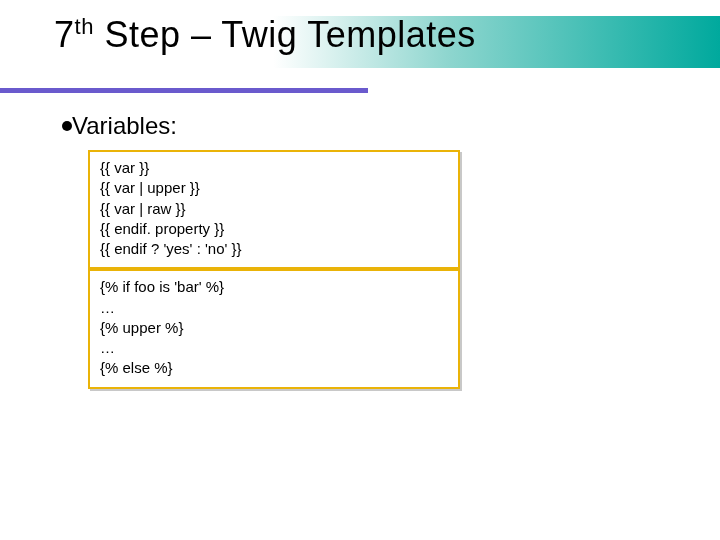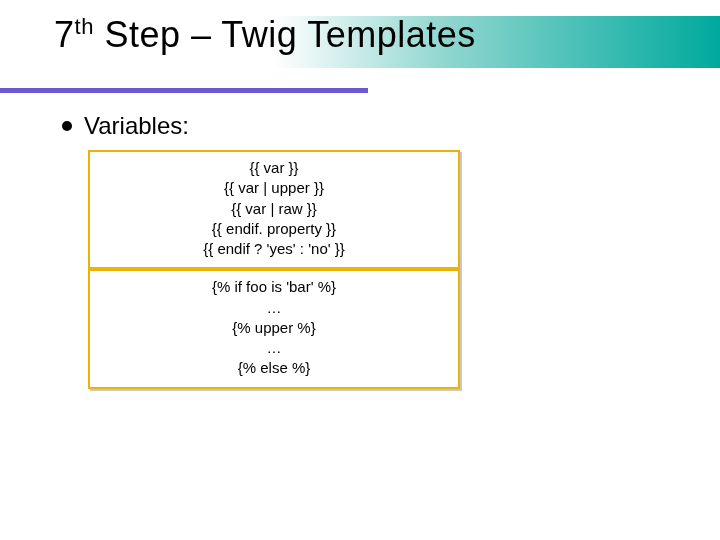--- a/index.html
+++ b/index.html
@@ -8,21 +8,20 @@
     width: 720px;
     height: 540px;
     background: #ffffff;
     font-family: Arial, Helvetica, sans-serif;
     overflow: hidden;
   }
   .slide {
     position: relative;
     width: 720px;
     height: 540px;
-    text-align: center;
   }
   .title-band {
     position: absolute;
     top: 16px;
     left: 0;
     width: 720px;
     height: 52px;
     background: linear-gradient(to right, #ffffff 0%, #ffffff 38%, #8fd6cf 62%, #00a99d 100%);
   }
   .title {
@@ -48,21 +47,21 @@
   }
   .content {
     position: absolute;
     top: 112px;
     left: 62px;
     width: 600px;
   }
   .bullet-row {
     display: flex;
     align-items: center;
-    gap: 12px;
+    gap: 0;
     margin-bottom: 10px;
     margin-top: 18px;
   }
   .bullet-row:first-child {
     margin-top: 0;
   }
   .bullet-dot {
     width: 10px;
     height: 10px;
     border-radius: 50%;

